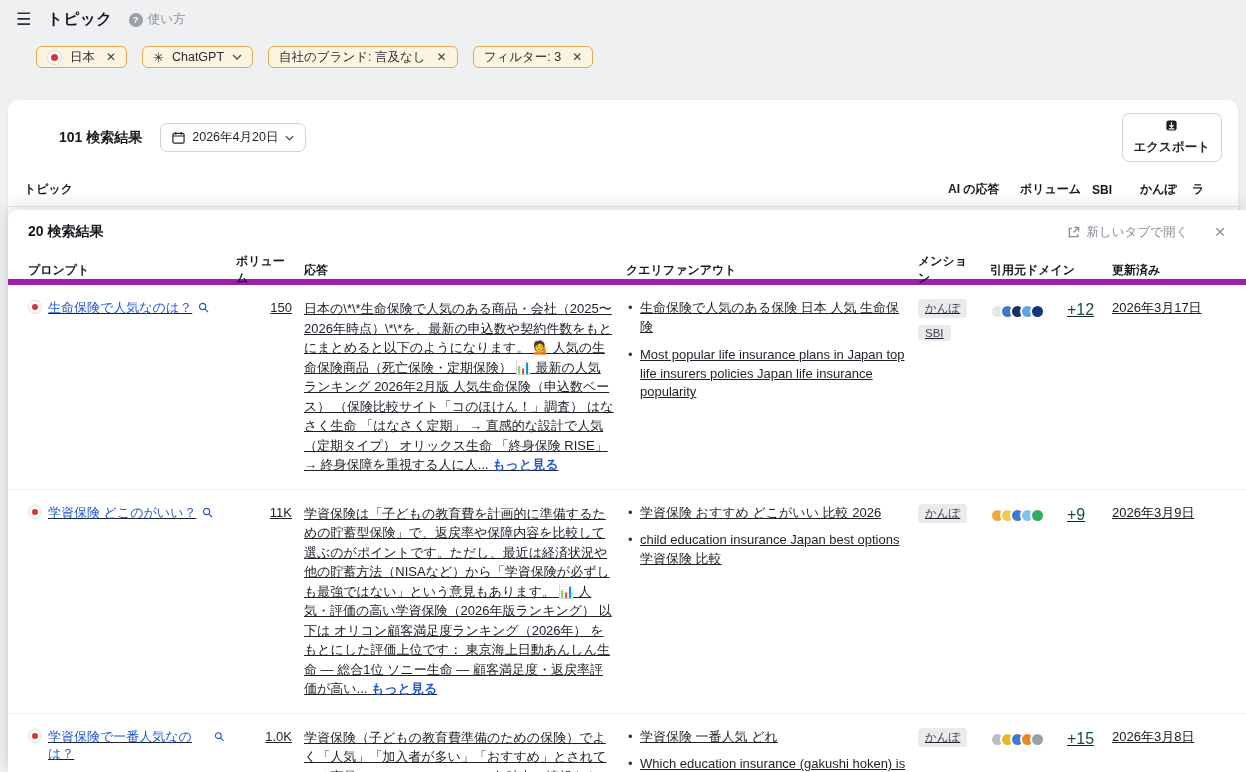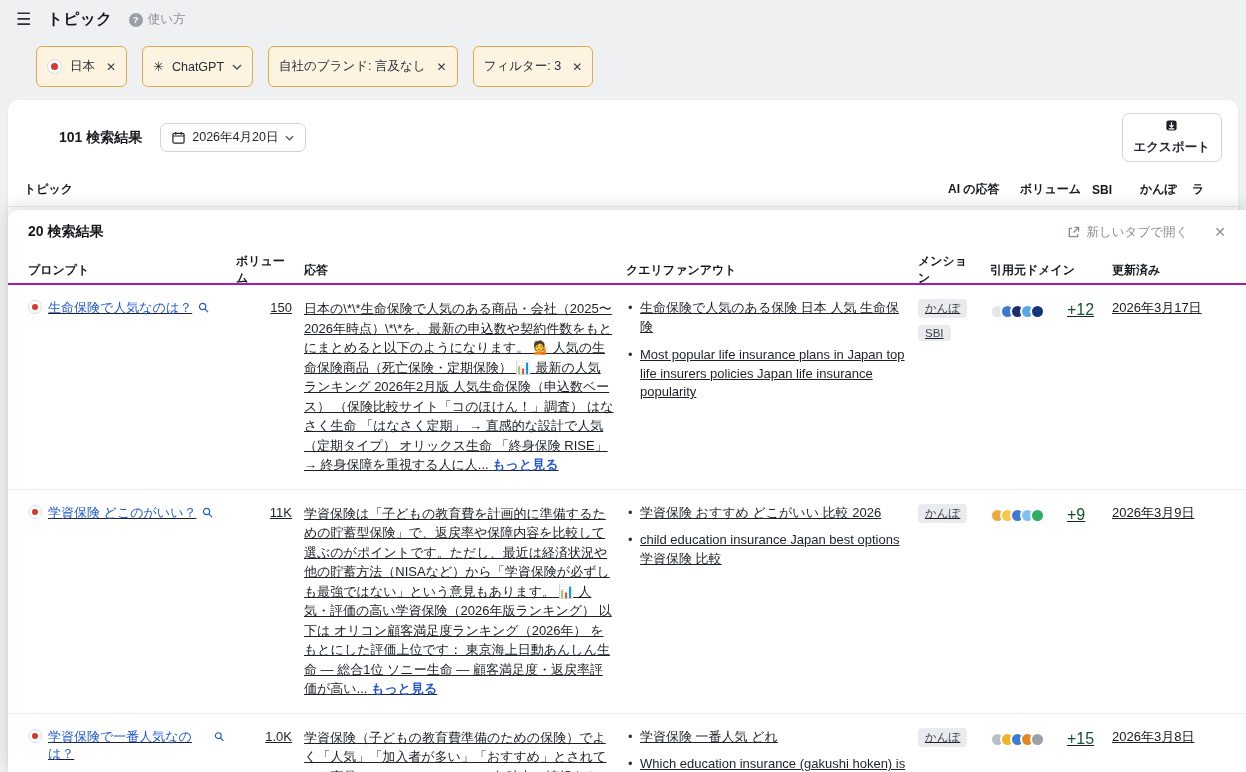--- a/index.html
+++ b/index.html
@@ -10,21 +10,21 @@
   
   .topbar { display:flex; align-items:center; gap:16px; padding:9px 16px 2px; }
   .hamburger { font-size:17px; color:#2b2f36; cursor:pointer; }
   .page-title { font-size:15.5px; font-weight:700; letter-spacing:.5px; color:#14171c; }
   .help { display:inline-flex; align-items:center; gap:5px; color:#8b9097; font-size:12.5px; cursor:pointer; }
   .help-q { width:14px; height:14px; border-radius:50%; background:#9aa0a8; color:#fff; font-size:9.5px;
             display:inline-flex; align-items:center; justify-content:center; font-weight:700; }
 
   
   .filterbar { display:flex; align-items:center; gap:15px; padding:14px 16px 0 36px; }
-  .chip { display:inline-flex; align-items:center; gap:8px; height:41px; padding:0 10px;
+  .chip { display:inline-flex; align-items:center; gap:8px; height:22px; padding:0 10px;
           background:#fcf4e0; border:1px solid #e2a94f; border-radius:6px; font-size:12.5px; color:#2a2d33; cursor:pointer; }
   .chip-x { font-size:12px; font-weight:700; color:#3a3d42; cursor:pointer; padding-left:3px; }
   .flag { position:relative; width:15px; height:15px; border-radius:50%; background:#fff; border:1px solid #d8dade; flex:none; }
   .flag i { position:absolute; left:50%; top:50%; width:7px; height:7px; margin:-3.5px 0 0 -3.5px; border-radius:50%; background:#d7382f; }
   .gpt-icon { font-size:13px; color:#1f2227; }
   .chev { flex:none; }
 
   
   .main-panel { position:absolute; left:8px; right:8px; top:100px; bottom:0; background:#fff;
                 border-radius:10px; box-shadow:0 1px 3px rgba(20,25,35,.06); overflow:hidden; }
@@ -45,21 +45,21 @@
   .dash { color:#9aa0a8; }
 
   
   .detail-panel { position:absolute; left:8px; right:0; top:210px; bottom:0; background:#fff;
                   border-radius:10px 0 0 0; box-shadow:0 -4px 16px rgba(15,20,30,.14); overflow:hidden; }
   .detail-head { display:flex; align-items:center; padding:13px 20px 12px; }
   .detail-title { font-size:14px; font-weight:700; color:#14171c; }
   .open-tab { margin-left:auto; display:inline-flex; align-items:center; gap:7px; color:#878d96; font-size:12.5px; cursor:pointer; }
   .close-x { margin-left:26px; color:#878d96; font-size:14px; cursor:pointer; }
   .dgrid { display:grid; grid-template-columns:196px 56px 310px 280px 60px 110px 1fr; column-gap:12px; padding-left:20px; padding-right:20px; }
-  .detail-cols { align-items:center; height:32px; border-bottom:2px solid #a21caf; font-size:12px; font-weight:700; color:#14171c; }
+  .detail-cols { align-items:center; height:32px; border-bottom:6px solid #a21caf; font-size:12px; font-weight:700; color:#14171c; }
   .drow { padding-top:14px; padding-bottom:14px; border-bottom:1px solid #eceef1; align-items:start;text-decoration:underline; }
   .prompt-link { display:inline-flex; align-items:flex-start; gap:6px; color:#2156d4; font-size:13px; line-height:1.35; cursor:pointer; }
   .prompt-link .flag { margin-top:1px; width:14px; height:14px; }
   .prompt-link .flag i { width:6px; height:6px; margin:-3px 0 0 -3px; }
   .vol-cell { text-align:right; font-size:13px; color:#1d2127; padding-top:1px; }
   .resp-cell { font-size:13px; line-height:1.5; color:#1b1e24; }
   .more-link { color:#2156d4; font-weight:600; cursor:pointer; white-space:nowrap; }
   .fanout { list-style:none; }
   .fanout li { position:relative; padding-left:14px; margin-bottom:9px; font-size:13px; line-height:1.45; color:#1d2127; }
   .fanout li::before { content:"•"; position:absolute; left:2px; top:0; color:#30343a; }

